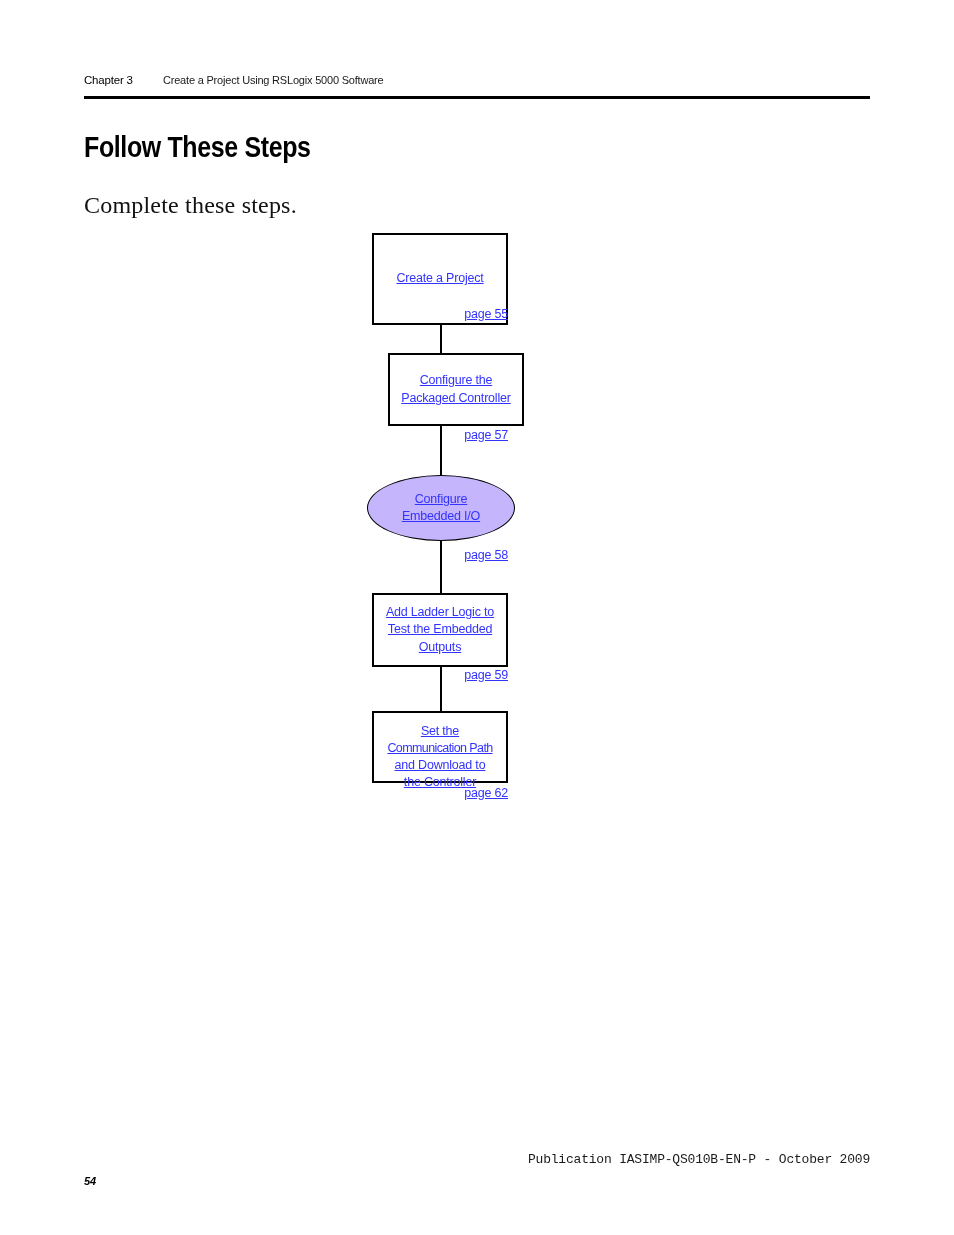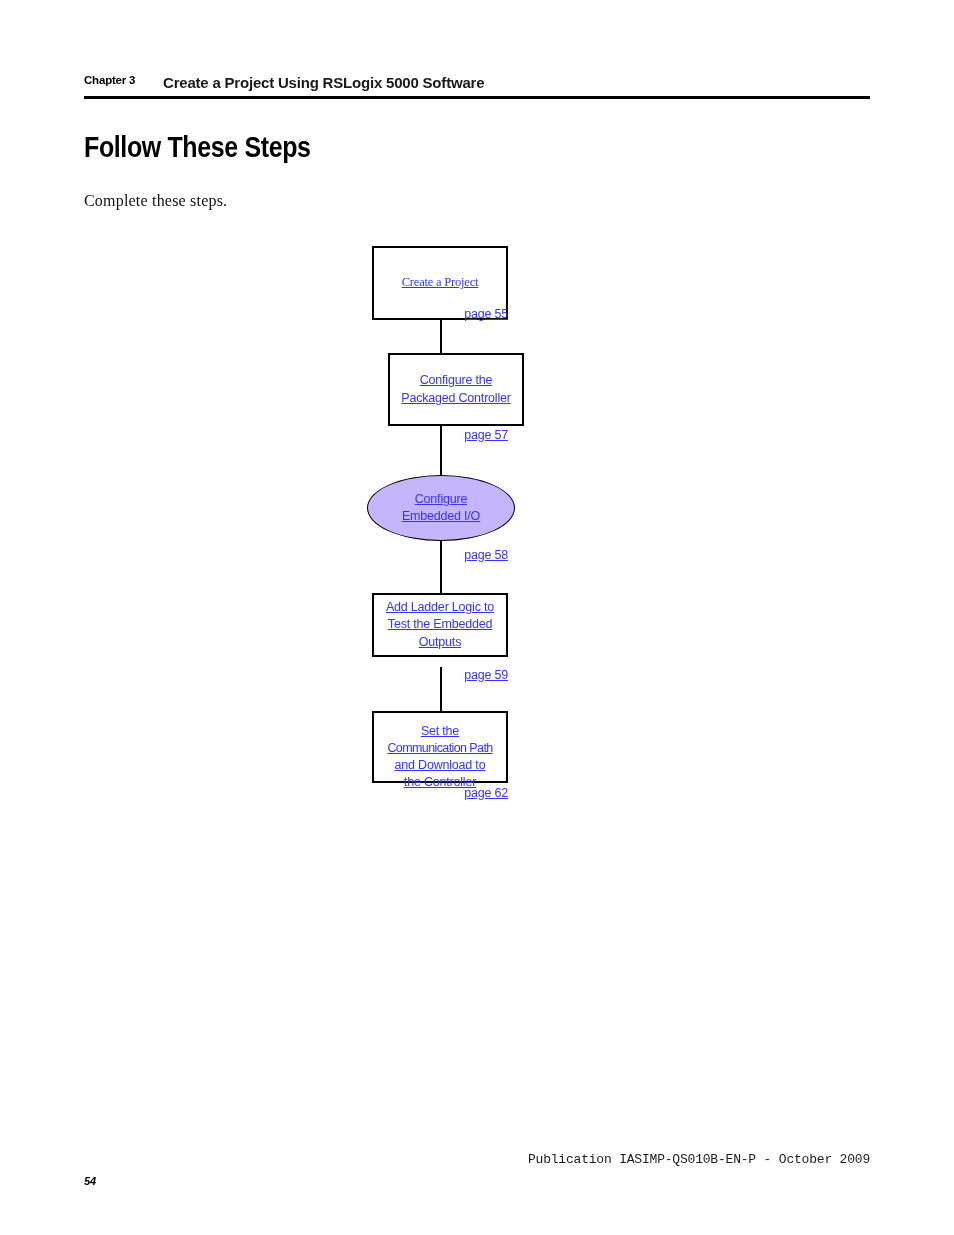--- a/index.html
+++ b/index.html
@@ -8,42 +8,42 @@
     width:954px; height:1235px;
     background:#ffffff;
     font-family:"Liberation Sans", sans-serif;
     color:#000;
     overflow:hidden;
   }
 
   
   .hdr-chapter {
     position:absolute; left:84px; top:74px;
-    font-size:11.5px; font-weight:bold; letter-spacing:-0.2px;
+    font-size:11.5px; font-weight:normal; letter-spacing:-0.2px;
   }
   .hdr-title {
     position:absolute; left:163px; top:74px;
-    font-size:15px; letter-spacing:-0.2px; color:#1a1a1a;font-weight:bold;
+    font-size:11px; letter-spacing:-0.2px; color:#1a1a1a;
   }
   .hdr-rule {
     position:absolute; left:84px; top:96px;
     width:786px; height:3px; background:#000;
   }
 
   
   .page-title {
     position:absolute; left:84px; top:131px;
     font-size:29px; font-weight:bold; letter-spacing:-0.4px;
     transform:scaleX(0.86); transform-origin:left center;
     white-space:nowrap;
   }
   .intro {
     position:absolute; left:84px; top:192px;
     font-family:"Liberation Serif", serif;
-    font-size:16px; color:#111; letter-spacing:0.2px;
+    font-size:24px; color:#111; letter-spacing:0.2px;
   }
 
   
   .flow-box {
     position:absolute; left:372px; width:136px;
     border:2px solid #000; box-sizing:border-box;
     background:#fff;
     display:flex; align-items:center; justify-content:center;
     text-align:center;
   }
@@ -103,21 +103,21 @@
   <div class="hdr-rule"></div>
 
   <div class="page-title">Follow These Steps</div>
   <div class="intro">Complete these steps.</div>
 
   <div class="connector" style="top:307px; height:46px;"></div>
   <div class="connector" style="top:426px; height:49px;"></div>
   <div class="connector" style="top:540px; height:53px;"></div>
   <div class="connector" style="top:667px; height:44px;"></div>
 
-  <div class="flow-box" style="top:246px; height:74px;font-family:Liberation Serif, serif;">
+  <div class="flow-box" style="top:233px; height:92px;">
     <a class="node-link">
       <span>Create a Project</span>
     </a>
   </div>
   <a class="page-link" style="top:307px;">page 55</a>
 
   <div class="flow-box" style="top:353px; height:73px;margin-left:16px;">
     <a class="node-link">
       <span>Configure the</span>
       <span>Packaged Controller</span>
@@ -127,21 +127,21 @@
 
 
   <div class="flow-ellipse">
     <a class="node-link">
       <span>Configure</span>
       <span>Embedded I/O</span>
     </a>
   </div>
   <a class="page-link" style="top:548px;">page 58</a>
 
-  <div class="flow-box" style="top:593px; height:64px;">
+  <div class="flow-box" style="top:593px; height:74px;">
     <a class="node-link">
       <span>Add Ladder Logic to</span>
       <span>Test the Embedded</span>
       <span>Outputs</span>
     </a>
   </div>
   <a class="page-link" style="top:668px;">page 59</a>
 
   <div class="flow-box" style="top:711px; height:72px;">
     <a class="node-link" style="line-height:17px;margin-top:20px;">

